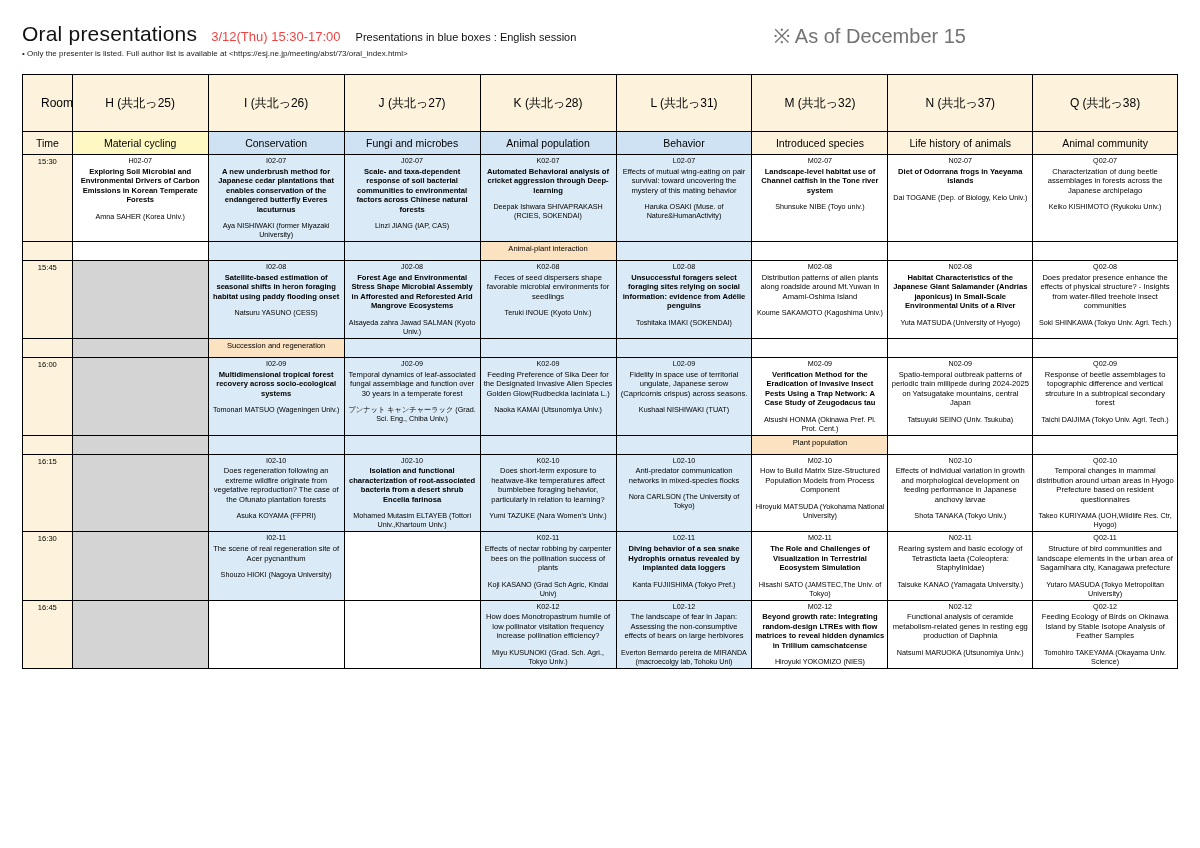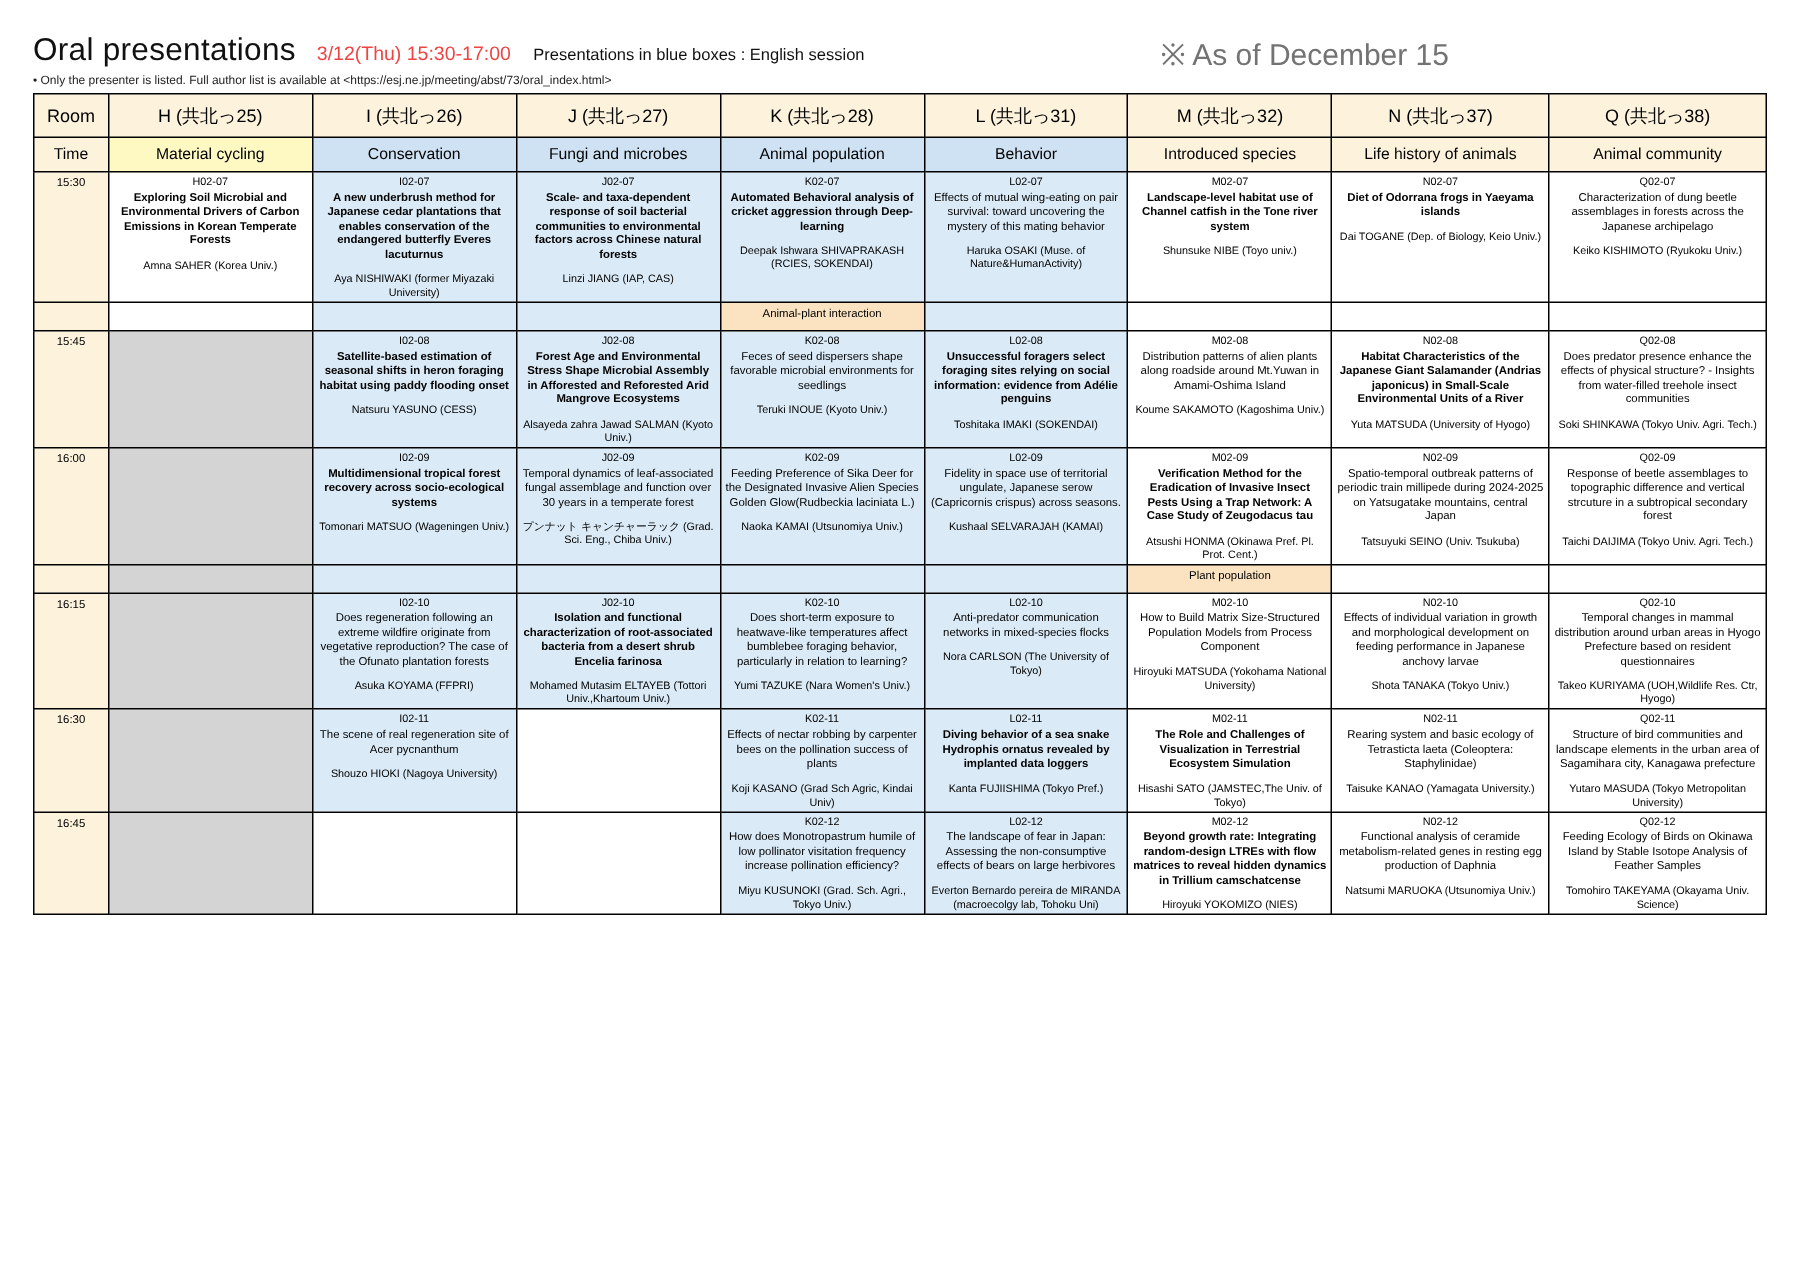--- a/index.html
+++ b/index.html
@@ -46,21 +46,21 @@
     right: 0;
     top: 0;
     color: #737373;
     font-size: 20px;
     white-space: nowrap;
   }
   .subnote {
     font-size: 8px;
     color: #222;
     margin-top: 3px;
-    margin-bottom: 4px;
+    margin-bottom: 16px;
   }
 
   table.sched {
     border-collapse: collapse;
     table-layout: fixed;
     width: 1156px;
     border: 1px solid #000;
   }
   table.sched td, table.sched th {
     border: 1px solid #000;
@@ -73,21 +73,21 @@
   
   col.c-time { width: 34px; }
   col.c-room { width: 93px; }
   col.c-room-wide { width: 99px; }
 
   tr.rooms td {
     height: 20px;
     vertical-align: middle;
     font-size: 12px;
     background: #fdf3dc;
-    padding: 4px;
+    padding: 18px;
   }
   tr.rooms td.corner {
     background: #fdf3dc;
   }
   tr.fields td {
     height: 18px;
     vertical-align: middle;
     font-size: 10.5px;
     padding: 2px;
   }
@@ -284,20 +284,31 @@
           <div class="talk-title">Habitat Characteristics of the Japanese Giant Salamander (Andrias japonicus) in Small-Scale Environmental Units of a River</div>
           <div class="talk-authors">Yuta MATSUDA (University of Hyogo)</div>
         </td>
         <td class="cell-white">
           <div class="talk-id">Q02-08</div>
           <div class="talk-title normal">Does predator presence enhance the effects of physical structure? - Insights from water-filled treehole insect communities</div>
           <div class="talk-authors">Soki SHINKAWA (Tokyo Univ. Agri. Tech.)</div>
         </td>
       </tr>
 
+      <tr>
+        <td class="time-cell"></td>
+        <td class="blank"></td>
+        <td class="banner">Succession and regeneration</td>
+        <td class="cell-blue"></td>
+        <td class="cell-blue"></td>
+        <td class="cell-blue"></td>
+        <td class="cell-white"></td>
+        <td class="cell-white"></td>
+        <td class="cell-white"></td>
+      </tr>
 
       <tr>
         <td class="time-cell">16:00</td>
         <td class="blank"></td>
         <td class="cell-blue">
           <div class="talk-id">I02-09</div>
           <div class="talk-title">Multidimensional tropical forest recovery across socio-ecological systems</div>
           <div class="talk-authors">Tomonari MATSUO (Wageningen Univ.)</div>
         </td>
         <td class="cell-blue">
@@ -306,21 +317,21 @@
           <div class="talk-authors">プンナット キャンチャーラック (Grad. Sci. Eng., Chiba Univ.)</div>
         </td>
         <td class="cell-blue">
           <div class="talk-id">K02-09</div>
           <div class="talk-title normal">Feeding Preference of Sika Deer for the Designated Invasive Alien Species Golden Glow(Rudbeckia laciniata L.)</div>
           <div class="talk-authors">Naoka KAMAI (Utsunomiya Univ.)</div>
         </td>
         <td class="cell-blue">
           <div class="talk-id">L02-09</div>
           <div class="talk-title normal">Fidelity in space use of territorial ungulate, Japanese serow (Capricornis crispus) across seasons.</div>
-          <div class="talk-authors">Kushaal SELVARAJAH (KAMAI)</div>
+          <div class="talk-authors">Kushaal NISHIWAKI (TUAT)</div>
         </td>
         <td class="cell-white">
           <div class="talk-id">M02-09</div>
           <div class="talk-title">Verification Method for the Eradication of Invasive Insect Pests Using a Trap Network: A Case Study of Zeugodacus tau</div>
           <div class="talk-authors">Atsushi HONMA (Okinawa Pref. Pl. Prot. Cent.)</div>
         </td>
         <td class="cell-white">
           <div class="talk-id">N02-09</div>
           <div class="talk-title normal">Spatio-temporal outbreak patterns of periodic train millipede during 2024-2025 on Yatsugatake mountains, central Japan</div>
           <div class="talk-authors">Tatsuyuki SEINO (Univ. Tsukuba)</div>

